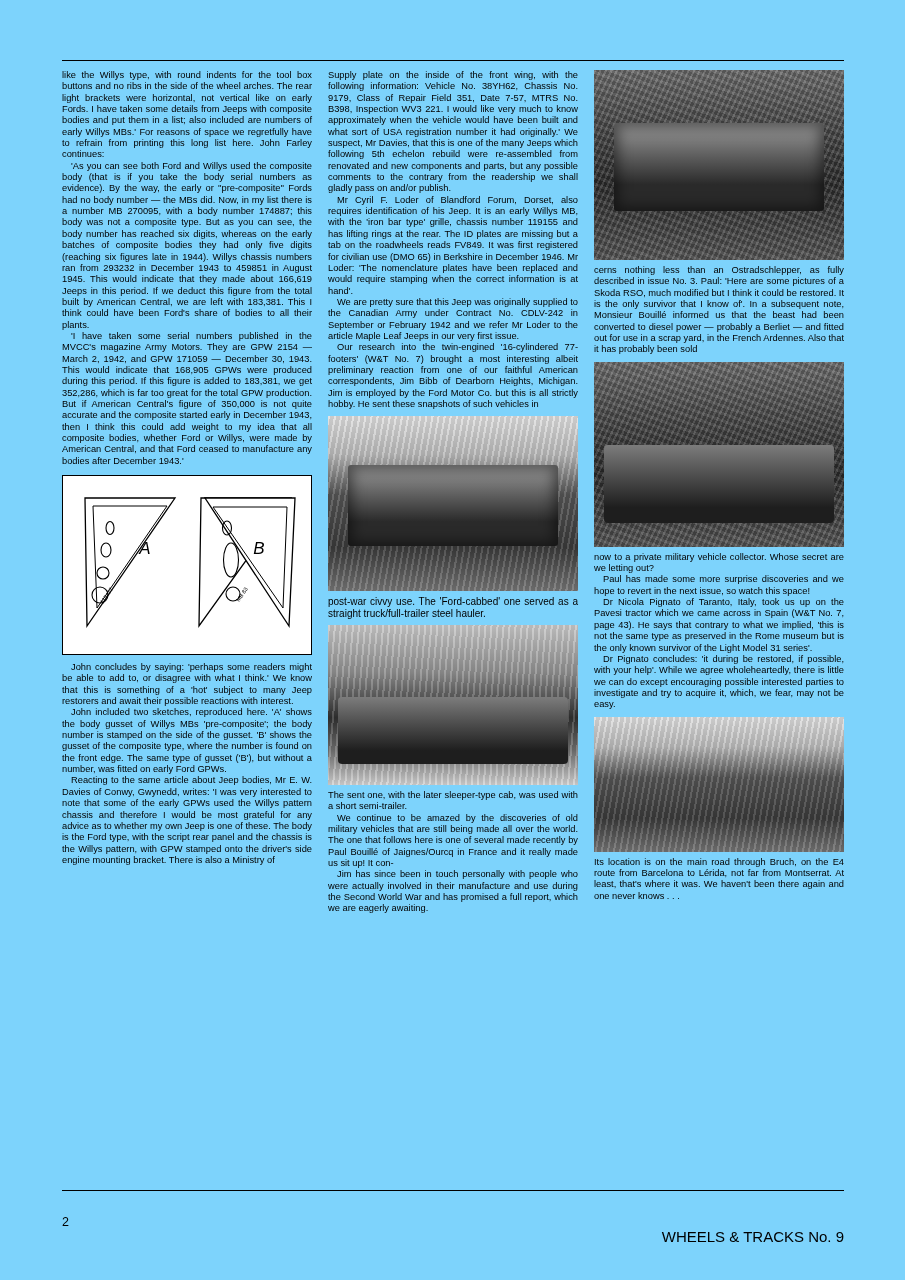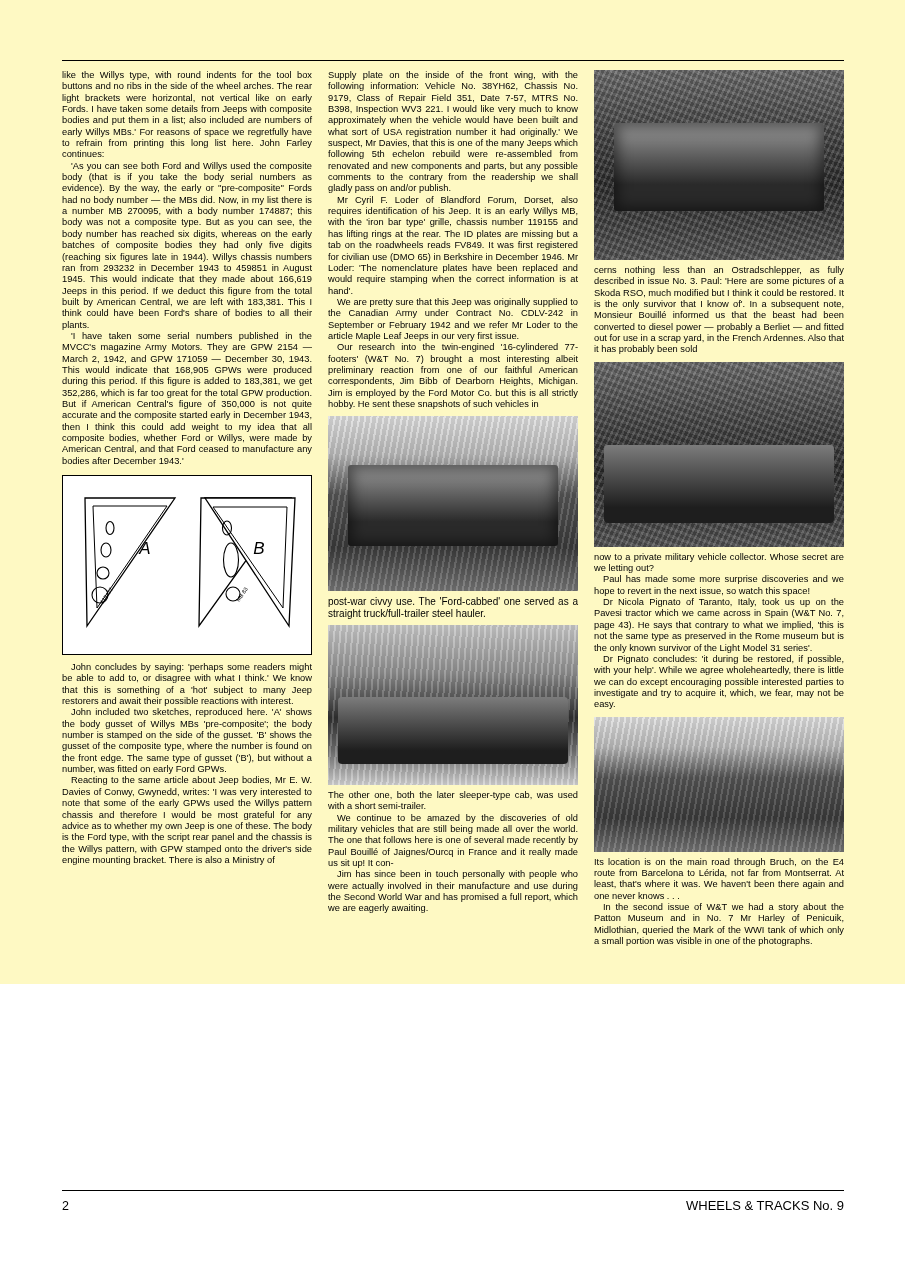--- a/index.html
+++ b/index.html
@@ -4,22 +4,22 @@
 <style>
   html,body{margin:0;padding:0;background:#fff;}
   body{
     width:905px;height:1280px;
     font-family:"Liberation Sans", sans-serif;
     color:#000;
     position:relative;
   }
   .page{
     position:absolute;
-    left:0;top:0;width:905px;height:984px;
-    background:#fef9c3;
+    left:0;top:0;width:905px;height:1280px;
+    background:#7dd3fc;
   }
   
   .rule-top{
     position:absolute;left:62px;top:60px;width:782px;height:1px;background:#000;
   }
   .rule-bottom{
     position:absolute;left:62px;top:1190px;width:782px;height:1px;background:#000;
   }
   .columns{
     position:absolute;
@@ -95,21 +95,21 @@
     margin:8px 0 7px 0;
     background:#fff;
   }
   .sketch svg{display:block;}
   
   .footer{
     position:absolute;left:62px;top:1198px;width:782px;
     display:flex;justify-content:space-between;align-items:center;
     font-size:12.5px;
   }
-  .footer .right{font-size:13px;}
+  .footer .right{font-size:15px;margin-top:30px;}
 </style>
 </head>
 <body>
 
 <div class="page">
 
   <div class="rule-top"></div>
 
   <div class="columns">
 
@@ -152,40 +152,39 @@
       <p class="noindent">Supply plate on the inside of the front wing, with the following information: Vehicle No. 38YH62, Chassis No. 9179, Class of Repair Field 351, Date 7-57, MTRS No. B398, Inspection WV3 221. I would like very much to know approximately when the vehicle would have been built and what sort of USA registration number it had originally.' We suspect, Mr Davies, that this is one of the many Jeeps which following 5th echelon rebuild were re-assembled from renovated and new components and parts, but any possible comments to the contrary from the readership we shall gladly pass on and/or publish.</p>
       <p>Mr Cyril F. Loder of Blandford Forum, Dorset, also requires identification of his Jeep. It is an early Willys MB, with the 'iron bar type' grille, chassis number 119155 and has lifting rings at the rear. The ID plates are missing but a tab on the roadwheels reads FV849. It was first registered for civilian use (DMO 65) in Berkshire in December 1946. Mr Loder: 'The nomenclature plates have been replaced and would require stamping when the correct information is at hand'.</p>
       <p>We are pretty sure that this Jeep was originally supplied to the Canadian Army under Contract No. CDLV-242 in September or February 1942 and we refer Mr Loder to the article Maple Leaf Jeeps in our very first issue.</p>
       <p>Our research into the twin-engined '16-cylindered 77-footers' (W&amp;T No. 7) brought a most interesting albeit preliminary reaction from one of our faithful American correspondents, Jim Bibb of Dearborn Heights, Michigan. Jim is employed by the Ford Motor Co. but this is all strictly hobby. He sent these snapshots of such vehicles in</p>
 
       <div class="photo p3 truck lightsky"></div>
       <p class="cap noindent">post-war civvy use. The 'Ford-cabbed' one served as a straight truck/full-trailer steel hauler.</p>
 
       <div class="photo p4 dark snow"></div>
 
-      <p class="noindent">The other one, both the later sleeper-type cab, was used with a short semi-trailer.</p>
+      <p class="noindent">The sent one, with the later sleeper-type cab, was used with a short semi-trailer.</p>
       <p>We continue to be amazed by the discoveries of old military vehicles that are still being made all over the world. The one that follows here is one of several made recently by Paul Bouillé of Jaignes/Ourcq in France and it really made us sit up! It con-</p>
       <p>Jim has since been in touch personally with people who were actually involved in their manufacture and use during the Second World War and has promised a full report, which we are eagerly awaiting.</p>
     </div>
 
     <div class="col">
       <div class="photo p1 truck" style="margin-top:0;"></div>
       <p class="noindent">cerns nothing less than an Ostradschlepper, as fully described in issue No. 3. Paul: 'Here are some pictures of a Skoda RSO, much modified but I think it could be restored. It is the only survivor that I know of'. In a subsequent note, Monsieur Bouillé informed us that the beast had been converted to diesel power — probably a Berliet — and fitted out for use in a scrap yard, in the French Ardennes. Also that it has probably been sold</p>
 
       <div class="photo p2 dark"></div>
 
       <p class="noindent">now to a private military vehicle collector. Whose secret are we letting out?</p>
       <p>Paul has made some more surprise discoveries and we hope to revert in the next issue, so watch this space!</p>
       <p>Dr Nicola Pignato of Taranto, Italy, took us up on the Pavesi tractor which we came across in Spain (W&amp;T No. 7, page 43). He says that contrary to what we implied, 'this is not the same type as preserved in the Rome museum but is the only known survivor of the Light Model 31 series'.</p>
       <p>Dr Pignato concludes: 'it during be restored, if possible, with your help'. While we agree wholeheartedly, there is little we can do except encouraging possible interested parties to investigate and try to acquire it, which, we fear, may not be easy.</p>
 
       <div class="photo p5 lightsky"></div>
 
       <p class="noindent">Its location is on the main road through Bruch, on the E4 route from Barcelona to Lérida, not far from Montserrat. At least, that's where it was. We haven't been there again and one never knows . . .</p>
-      <p>In the second issue of W&amp;T we had a story about the Patton Museum and in No. 7 Mr Harley of Penicuik, Midlothian, queried the Mark of the WWI tank of which only a small portion was visible in one of the photographs.</p>
     </div>
   </div>
 
   <div class="rule-bottom"></div>
 
   <div class="footer">
     <div class="left">2</div>
     <div class="right">WHEELS &amp; TRACKS No. 9</div>
   </div>
 

